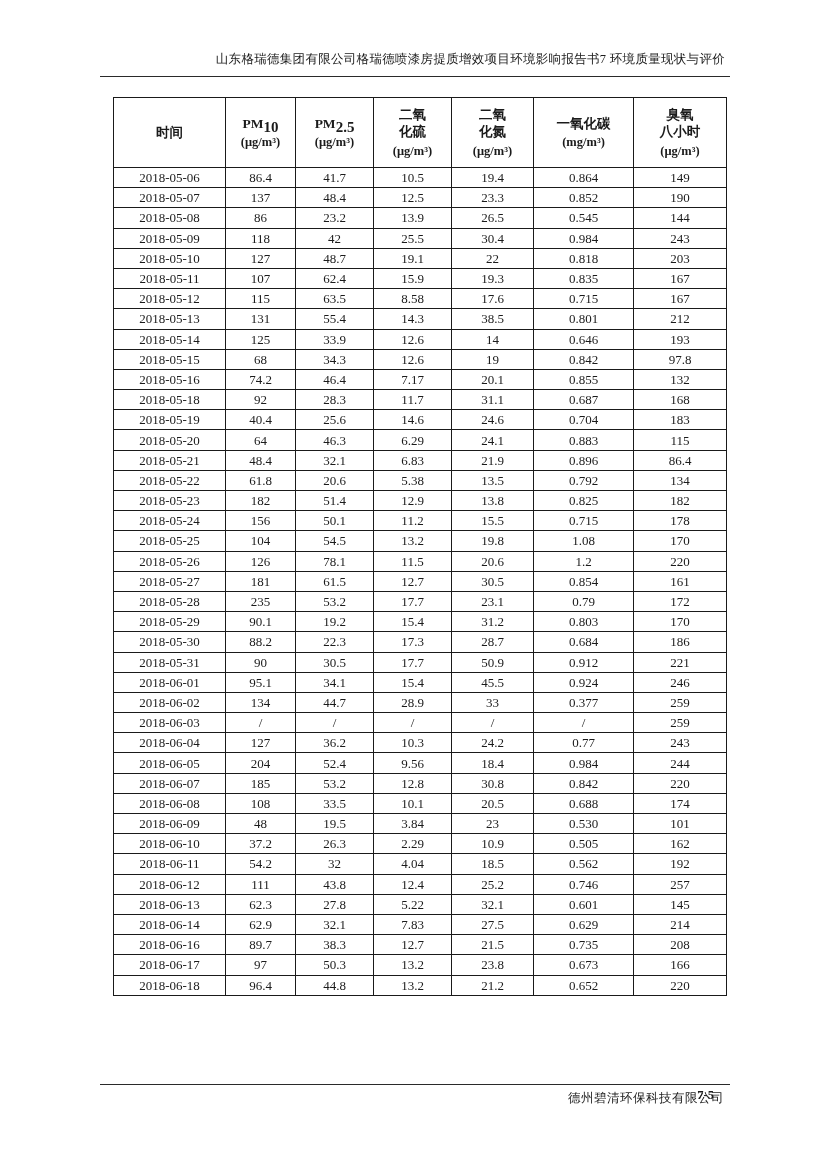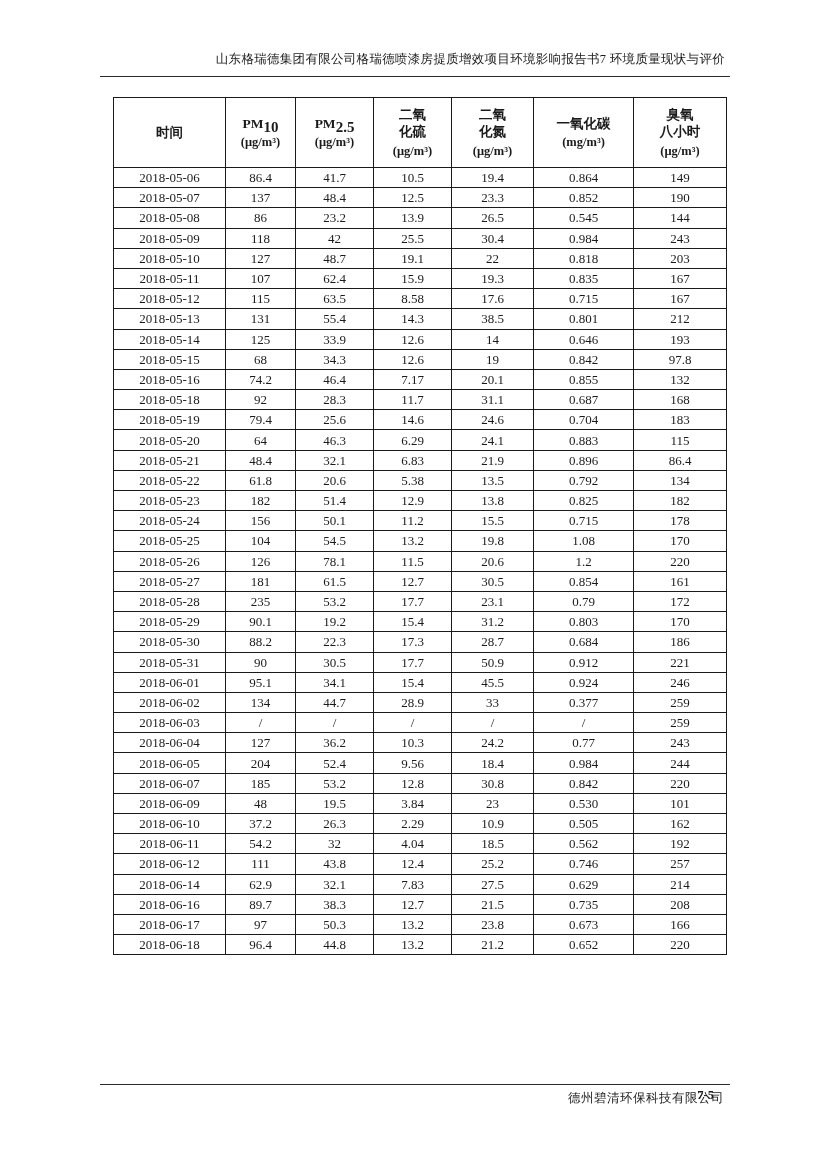--- a/index.html
+++ b/index.html
@@ -199,21 +199,21 @@
           <td>2018-05-18</td>
           <td>92</td>
           <td>28.3</td>
           <td>11.7</td>
           <td>31.1</td>
           <td>0.687</td>
           <td>168</td>
         </tr>
         <tr>
           <td>2018-05-19</td>
-          <td>79.4</td>
+          <td>40.4</td>
           <td>25.6</td>
           <td>14.6</td>
           <td>24.6</td>
           <td>0.704</td>
           <td>183</td>
         </tr>
         <tr>
           <td>2018-05-20</td>
           <td>64</td>
           <td>46.3</td>
@@ -369,20 +369,29 @@
         <tr>
           <td>2018-06-07</td>
           <td>185</td>
           <td>53.2</td>
           <td>12.8</td>
           <td>30.8</td>
           <td>0.842</td>
           <td>220</td>
         </tr>
         <tr>
+          <td>2018-06-08</td>
+          <td>108</td>
+          <td>33.5</td>
+          <td>10.1</td>
+          <td>20.5</td>
+          <td>0.688</td>
+          <td>174</td>
+        </tr>
+        <tr>
           <td>2018-06-09</td>
           <td>48</td>
           <td>19.5</td>
           <td>3.84</td>
           <td>23</td>
           <td>0.530</td>
           <td>101</td>
         </tr>
         <tr>
           <td>2018-06-10</td>
@@ -405,20 +414,29 @@
         <tr>
           <td>2018-06-12</td>
           <td>111</td>
           <td>43.8</td>
           <td>12.4</td>
           <td>25.2</td>
           <td>0.746</td>
           <td>257</td>
         </tr>
         <tr>
+          <td>2018-06-13</td>
+          <td>62.3</td>
+          <td>27.8</td>
+          <td>5.22</td>
+          <td>32.1</td>
+          <td>0.601</td>
+          <td>145</td>
+        </tr>
+        <tr>
           <td>2018-06-14</td>
           <td>62.9</td>
           <td>32.1</td>
           <td>7.83</td>
           <td>27.5</td>
           <td>0.629</td>
           <td>214</td>
         </tr>
         <tr>
           <td>2018-06-16</td>

